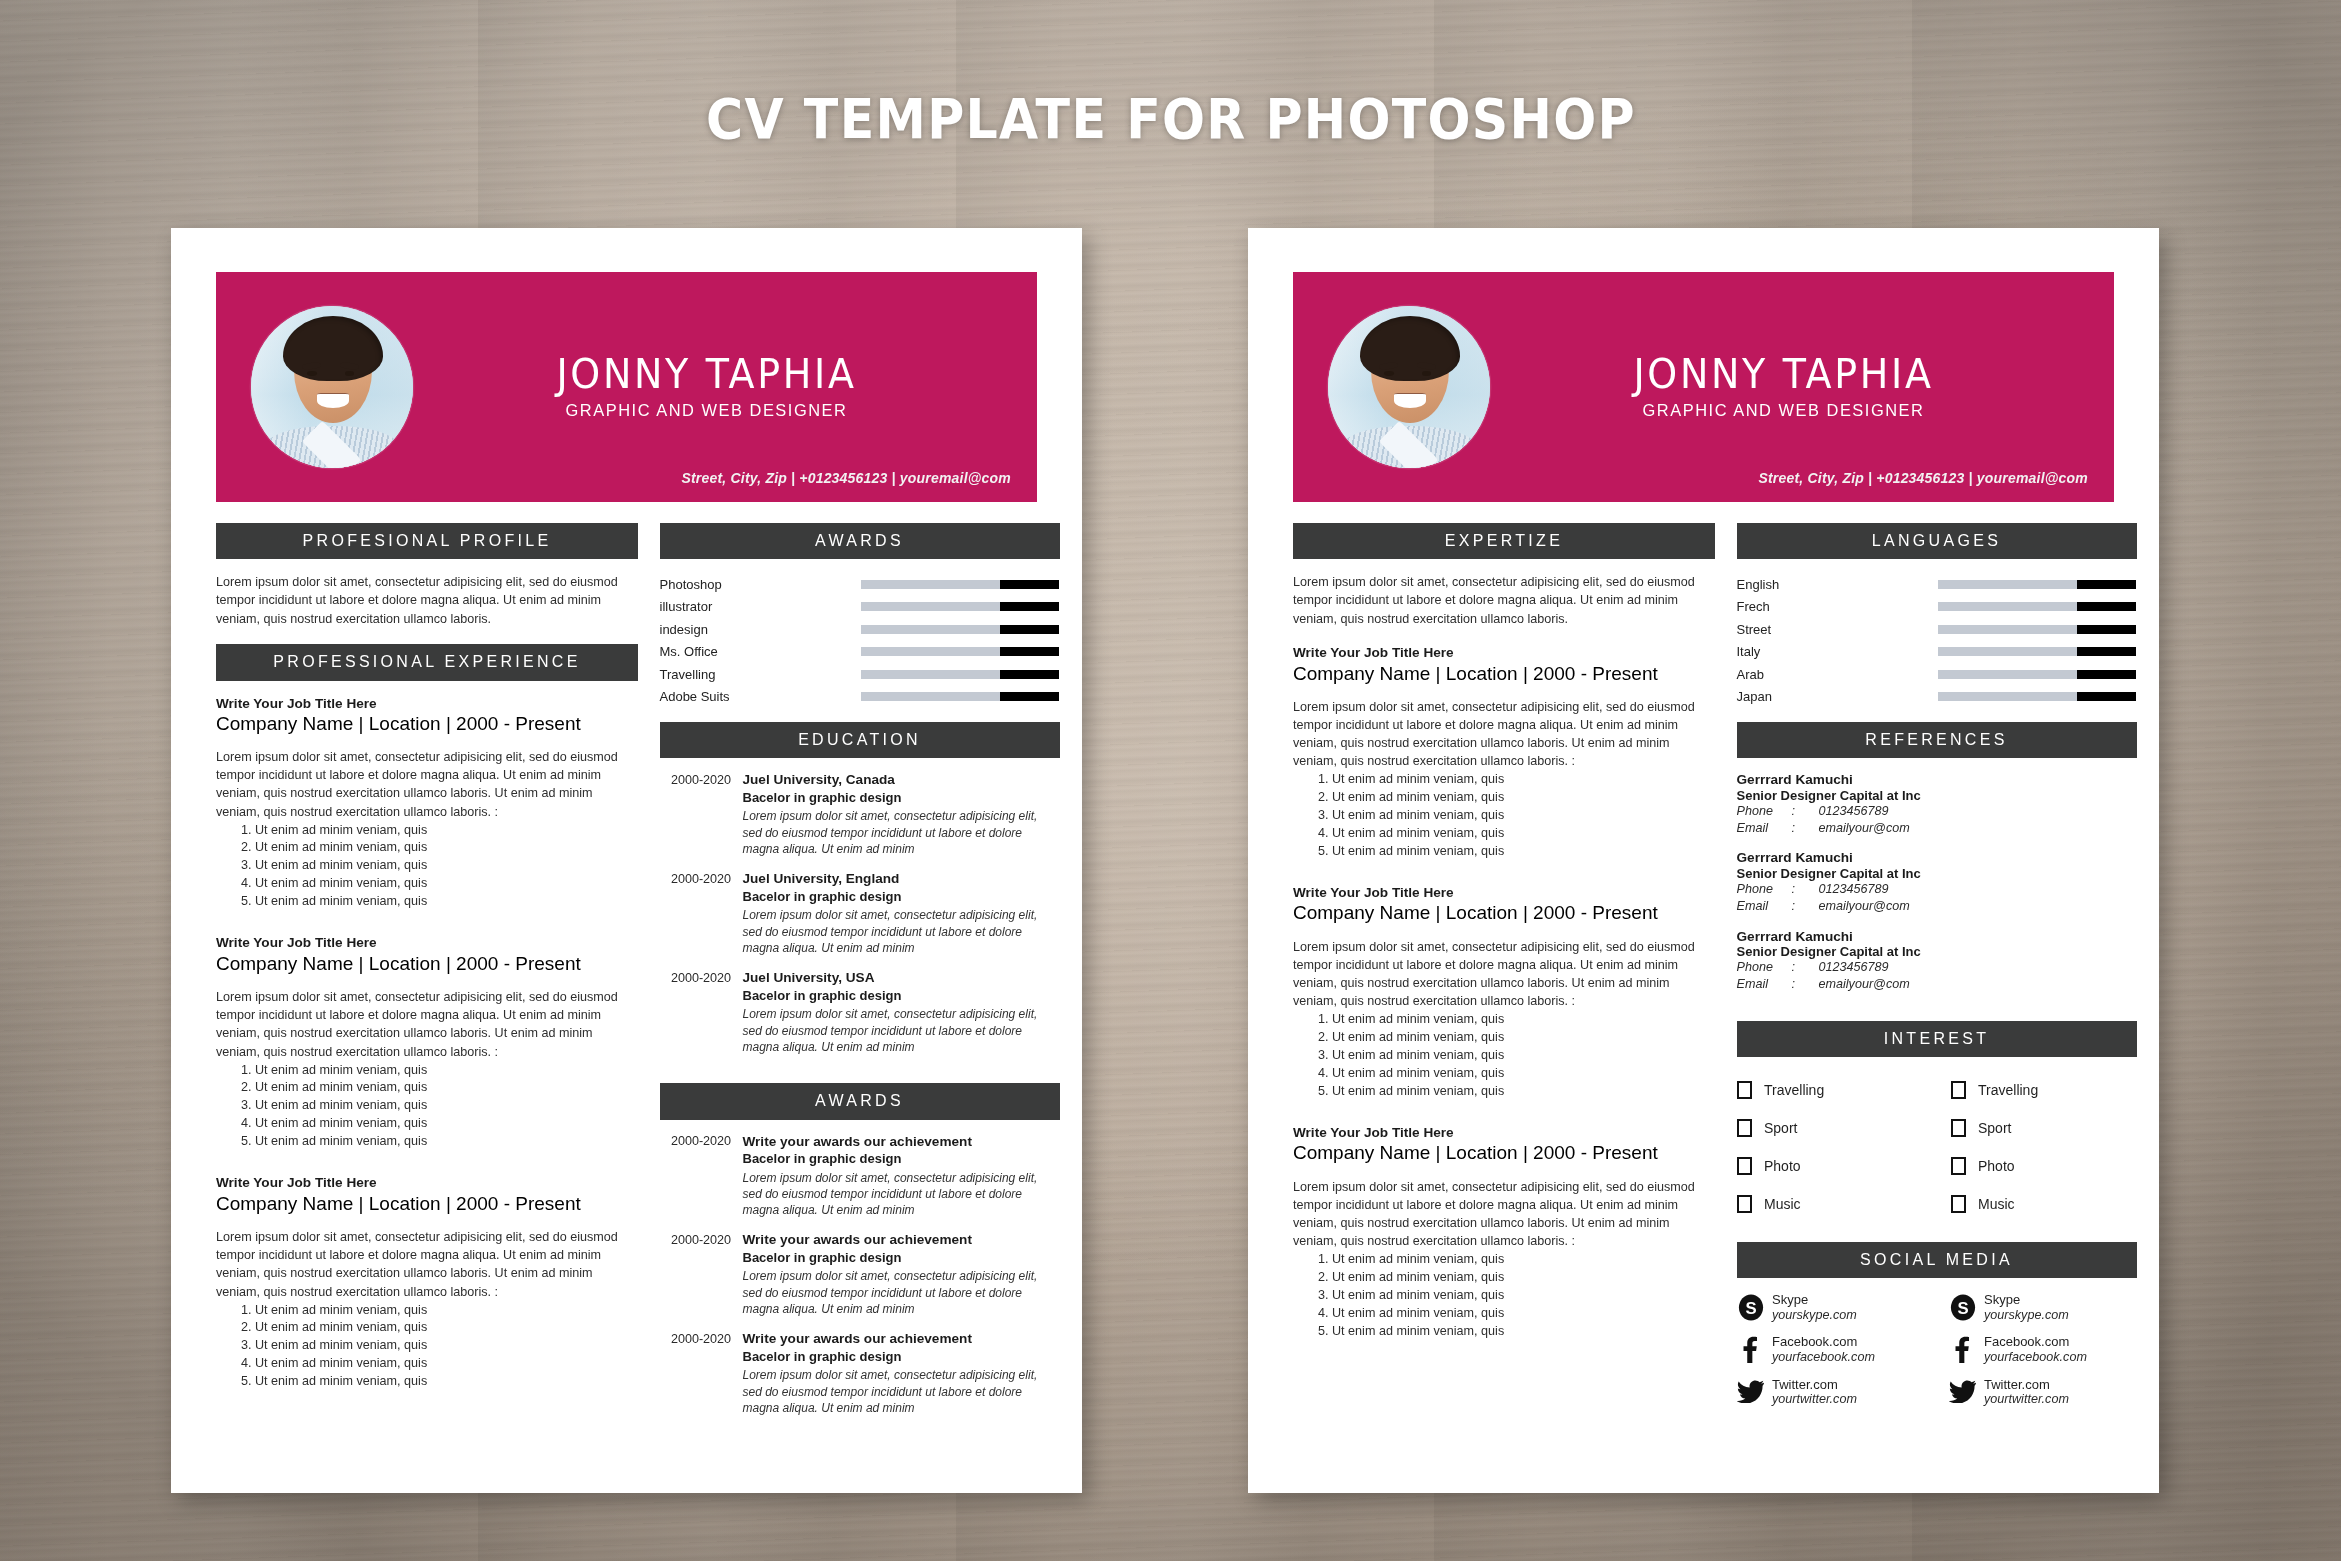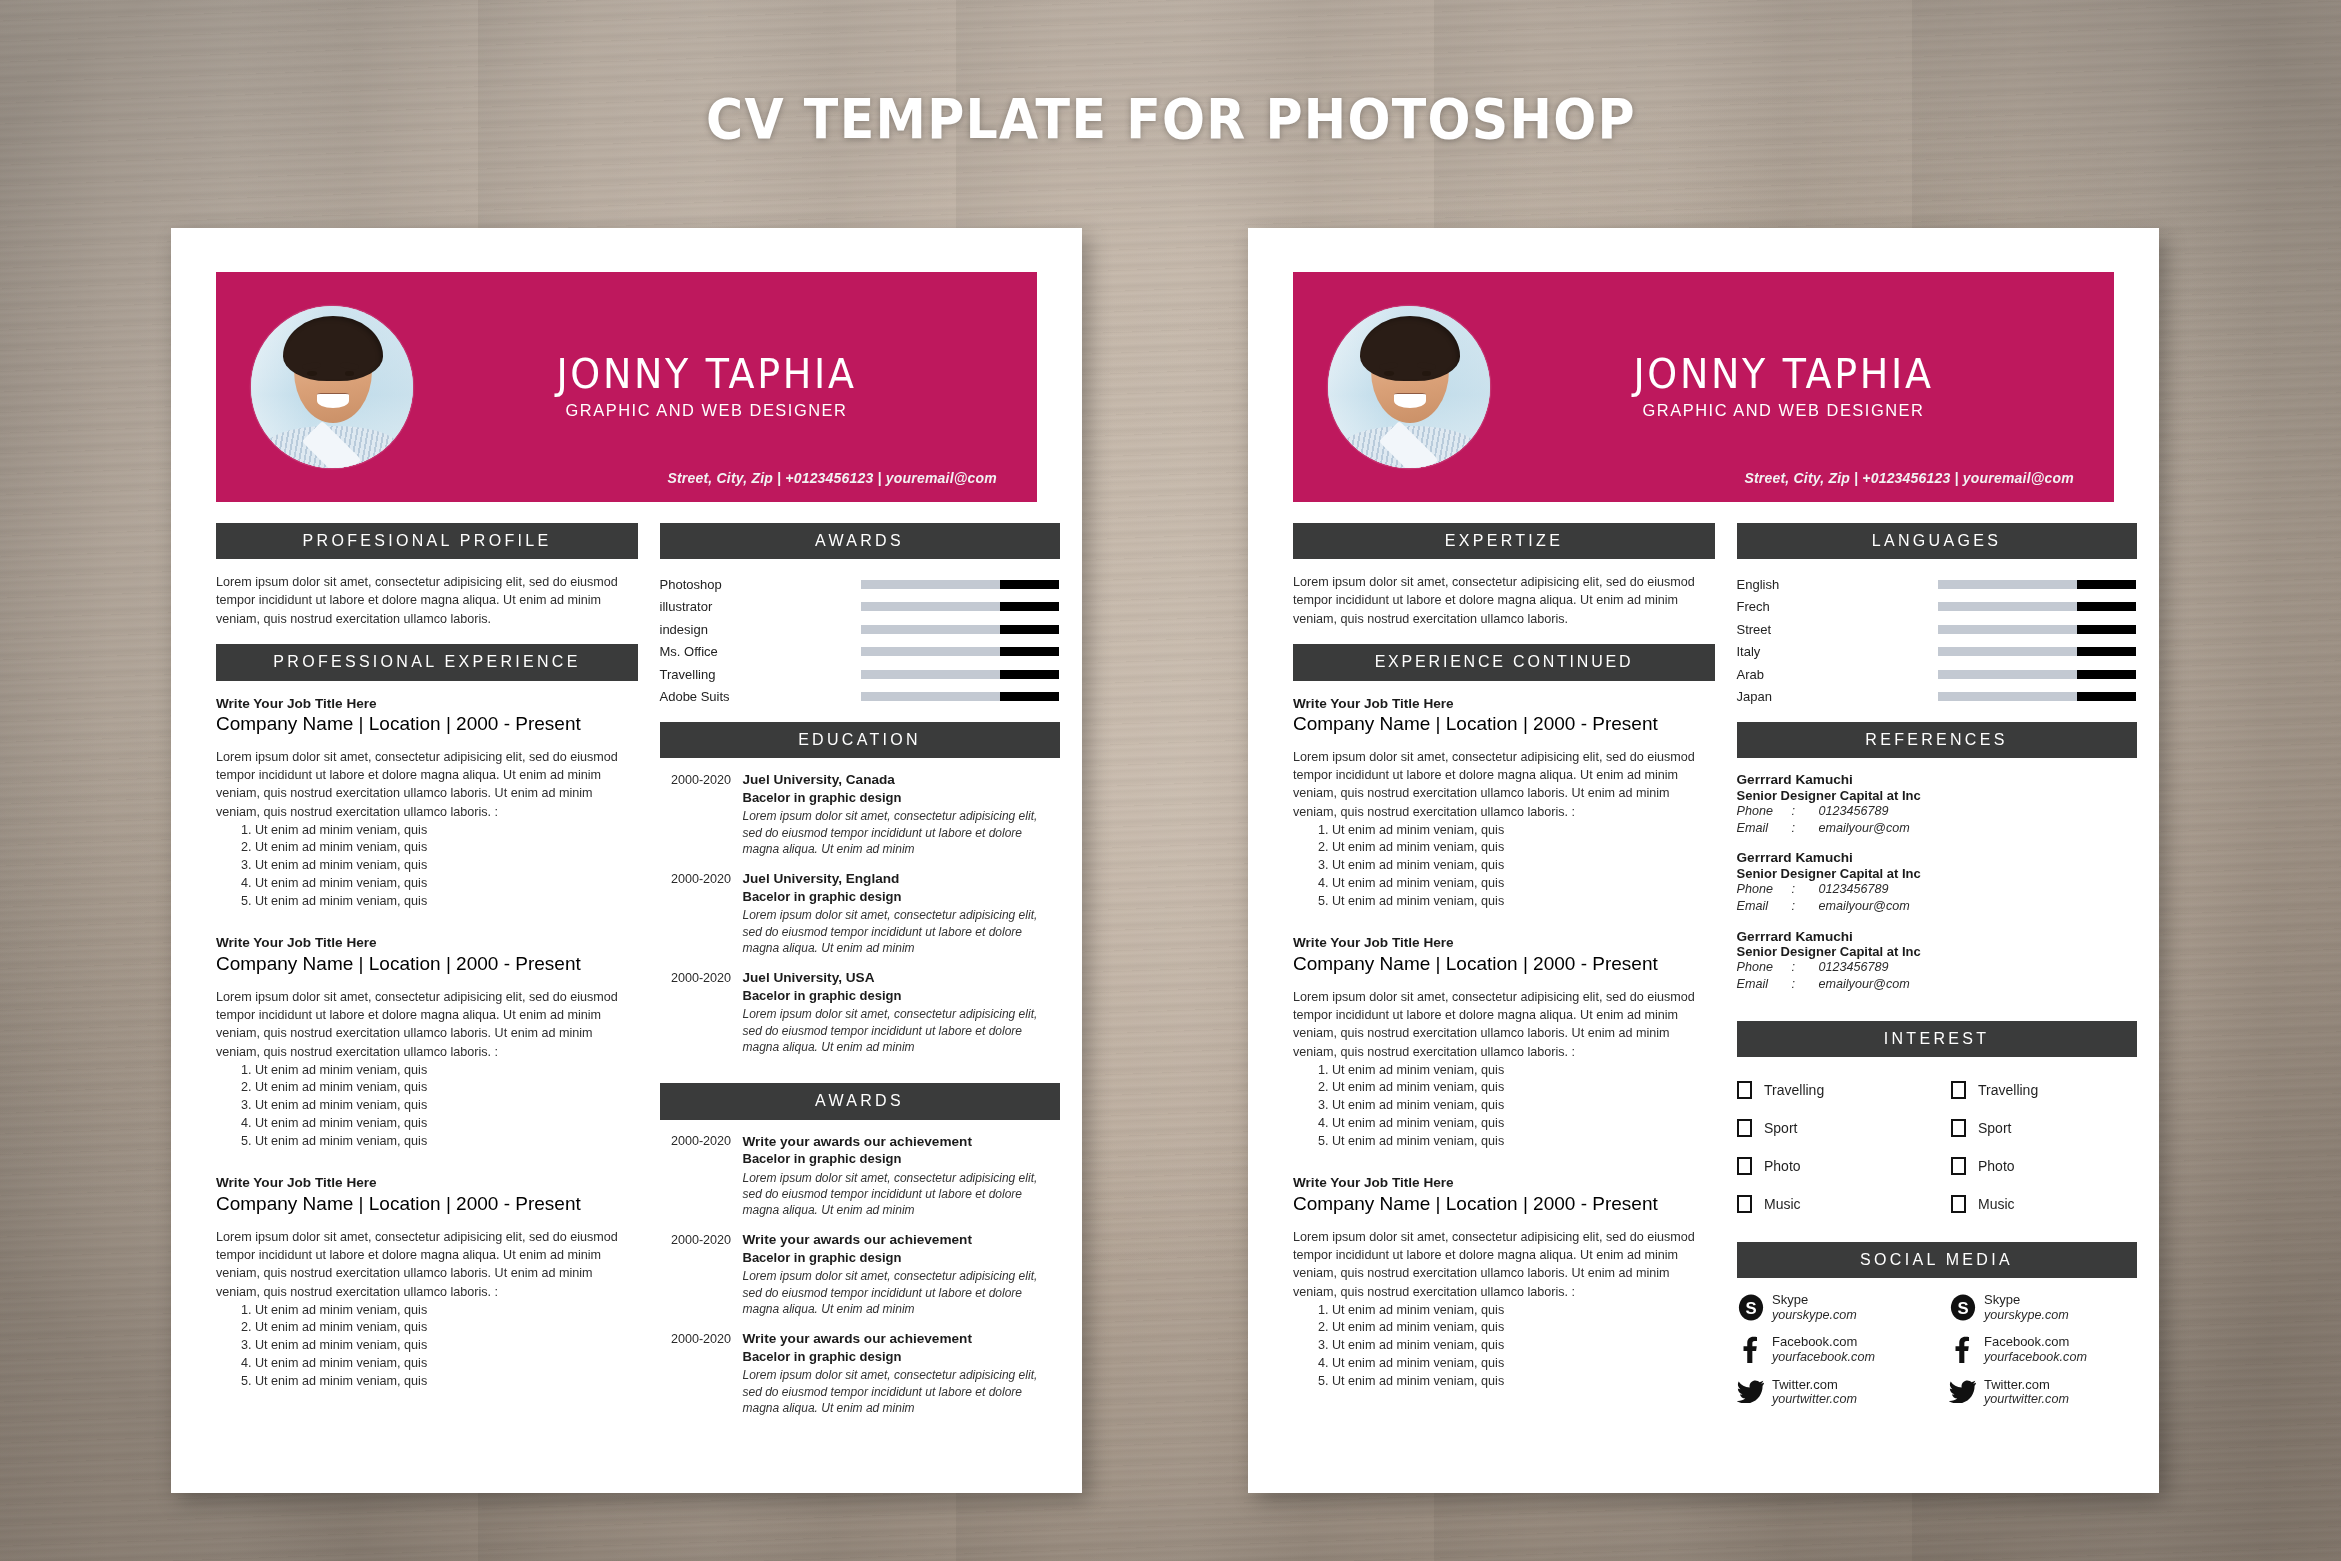--- a/index.html
+++ b/index.html
@@ -122,21 +122,21 @@
     line-height: 1.05;
   }
   .cv-role {
     color:#ffffff;
     font-size: 17.3px;
     letter-spacing: 1.6px;
     margin-top: 4.7px;
     transform: scaleX(0.95);
   }
   .cv-contact {
-    position:absolute; right: 40px; bottom: 16px;
+    position:absolute; right: 26px; bottom: 16px;
     color:#f2f2f2;
     font-style: italic;
     font-weight: 700;
     font-size: 14px;
     letter-spacing: 0.2px;
   }
 
   
   .cols { display: flex; gap: 21.5px; margin-top: 20.6px; }
   .col-left  { width: 422px; flex: 0 0 422px; }
@@ -422,21 +422,20 @@
     <div class="cv-contact">Street, City, Zip | +0123456123 | youremail@com</div>
   </div>
 
   <div class="cols">
 
     <div class="col-left">
 
       <div class="sec-bar">EXPERTIZE</div>
       <div class="body-text">Lorem ipsum dolor sit amet, consectetur adipisicing elit, sed do eiusmod tempor incididunt ut labore et dolore magna aliqua. Ut enim ad minim veniam, quis nostrud exercitation ullamco laboris.</div>
 
-      <div class="sec-bar tight">EXPERIENCE CONTINUED</div>
 
       <div class="job">
         <div class="job-title">Write Your Job Title Here</div>
         <div class="job-meta">Company Name | Location | 2000 - Present</div>
         <div class="job-desc">Lorem ipsum dolor sit amet, consectetur adipisicing elit, sed do eiusmod tempor incididunt ut labore et dolore magna aliqua. Ut enim ad minim veniam, quis nostrud exercitation ullamco laboris. Ut enim ad minim veniam, quis nostrud exercitation ullamco laboris. :</div>
         <ol class="job-list">
           <li>Ut enim ad minim veniam, quis</li>
           <li>Ut enim ad minim veniam, quis</li>
           <li>Ut enim ad minim veniam, quis</li>
           <li>Ut enim ad minim veniam, quis</li>

